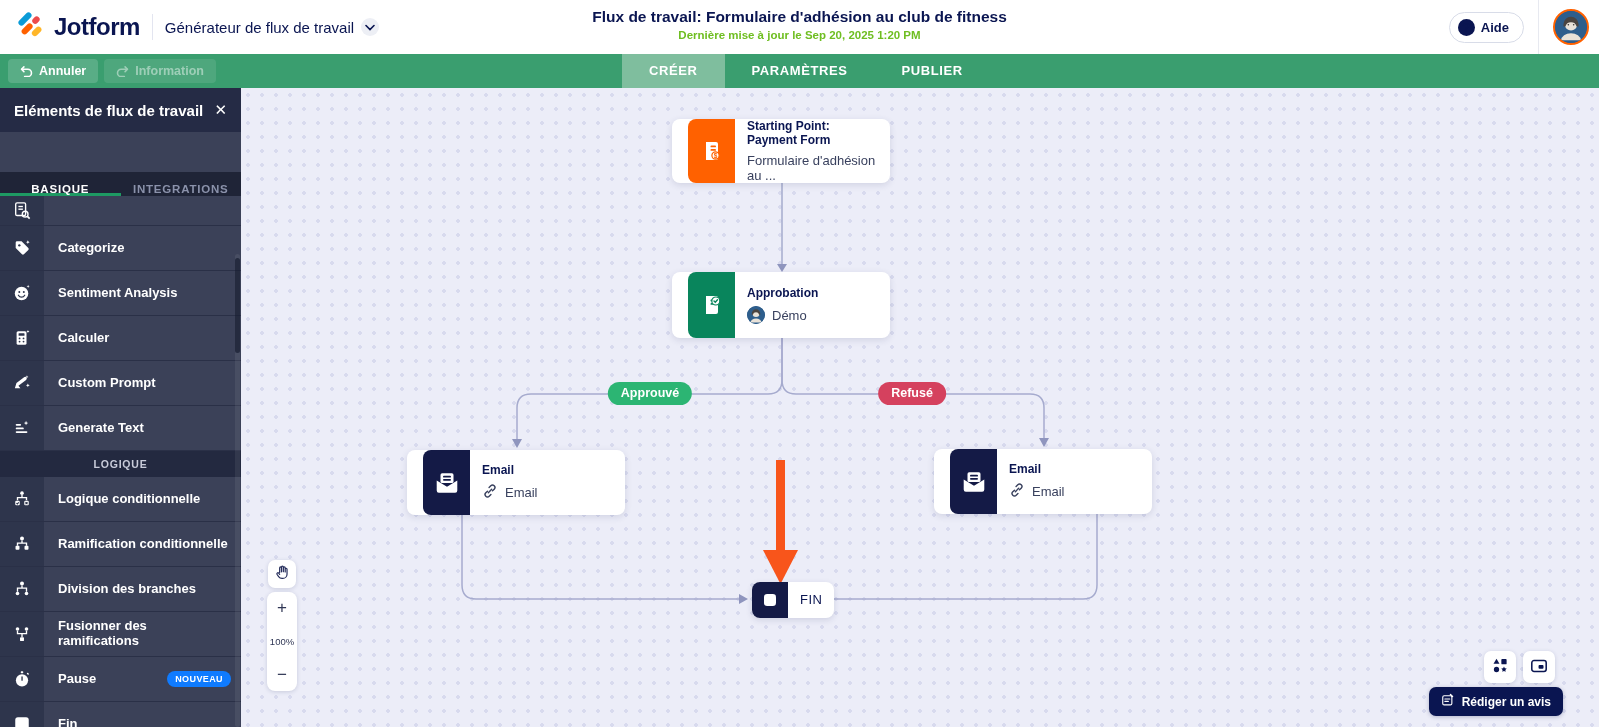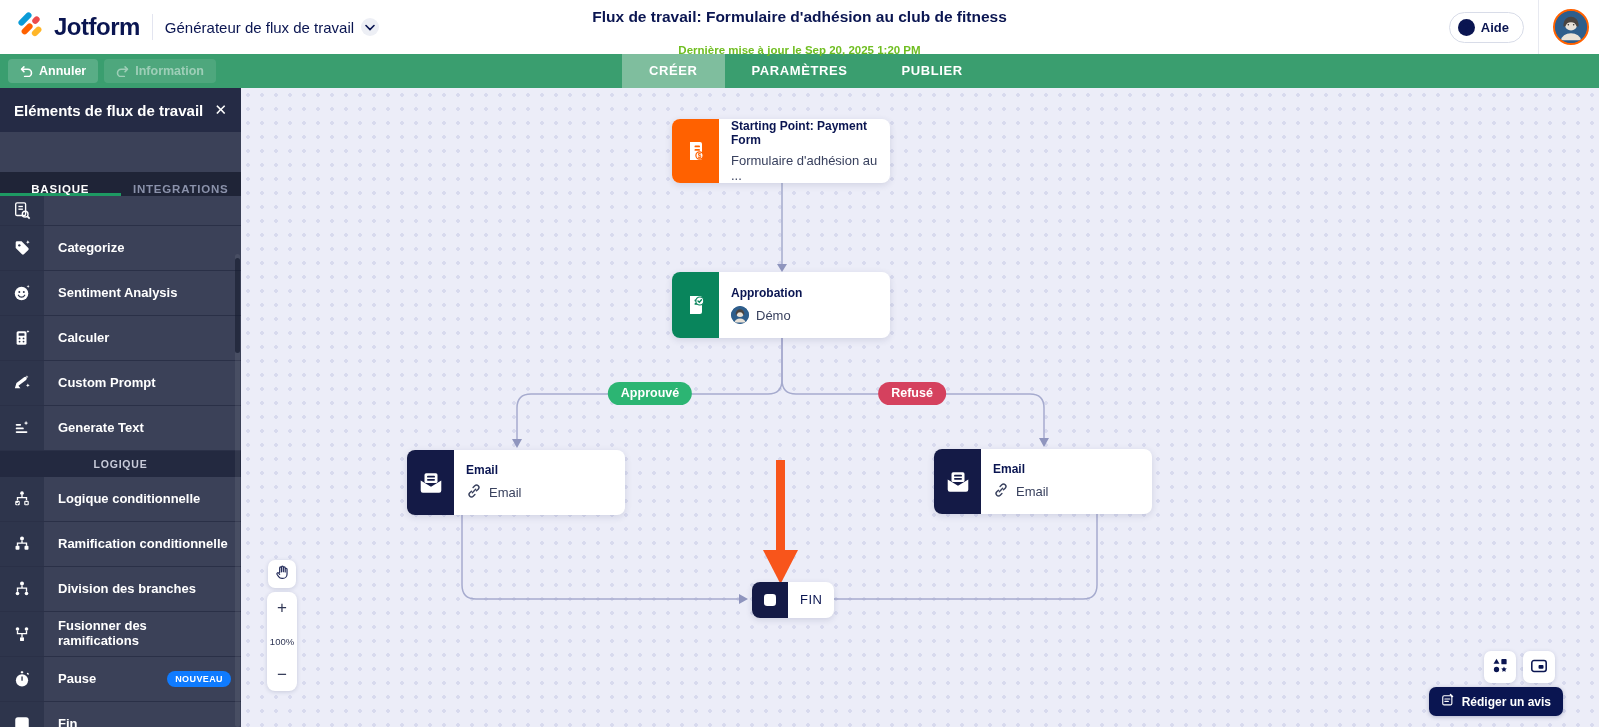--- a/index.html
+++ b/index.html
@@ -11,21 +11,21 @@
   .header { position:absolute; left:0; top:0; width:100%; height:54px; background:#fff; z-index:30; display:flex; align-items:center; }
   .hleft { display:flex; align-items:center; gap:12px; padding-left:16px; }
   .logo { display:flex; align-items:center; gap:8px; }
   .logo-word { font-size:24px; font-weight:bold; color:#0A1551; letter-spacing:-0.5px; }
   .hdivider { width:1px; height:26px; background:#E3E5F0; }
   .product-menu { display:flex; align-items:center; gap:7px; cursor:pointer; }
   .product-menu span { font-size:15px; color:#0A1551; }
   .chev-circle { width:18px; height:18px; border-radius:50%; background:#EDEFF5; display:flex; align-items:center; justify-content:center; }
   .hcenter { position:absolute; left:50%; top:8px; transform:translateX(-50%); text-align:center; width:700px; }
   .htitle { font-size:15.5px; font-weight:bold; color:#0A1551; }
-  .hsub { font-size:11.5px; color:#6FBE21; font-weight:bold; margin-top:18px; }
+  .hsub { font-size:11.5px; color:#6FBE21; font-weight:bold; margin-top:3px; }
   .hright { position:absolute; right:10px; top:0; height:54px; display:flex; align-items:center; gap:14px; }
   .help-btn { display:flex; align-items:center; gap:6px; border:1px solid #D8DCE8; border-radius:17px; padding:6px 14px 6px 8px; background:#fff; cursor:pointer; }
   .help-btn span { font-size:13px; font-weight:bold; color:#0A1551; }
   .qmark { width:17px; height:17px; border-radius:50%; background:#0A1551; color:#fff; font-size:11px; font-weight:bold; display:flex; align-items:center; justify-content:center; }
   .vdiv { width:1px; height:54px; background:#E7E9F0; }
   .avatar { width:36px; height:36px; border-radius:50%; border:2px solid #FF6100; overflow:hidden; background:#2E5E8C; cursor:pointer; }
 
   
   .toolbar { position:absolute; left:0; top:54px; width:100%; height:34px; background:#3A9E6F; z-index:25; }
   .tool-left { position:absolute; left:8px; top:5px; display:flex; gap:6px; }
@@ -51,21 +51,21 @@
   .section-head { height:26px; background:#232940; color:#C9CCDA; font-size:10.5px; font-weight:bold; letter-spacing:0.8px; text-align:center; line-height:26px; }
   .newbadge { background:#0F7BFF; color:#fff; font-size:9px; font-weight:bold; letter-spacing:0.4px; border-radius:9px; padding:3px 8px; margin-left:6px; }
   .sb-scroll { position:absolute; right:1px; top:166px; bottom:0; width:5px; background:rgba(255,255,255,0.07); border-radius:3px; }
   .sb-thumb { position:absolute; top:4px; left:0; width:5px; height:95px; background:rgba(10,15,35,0.55); border-radius:3px; }
 
   
   .canvas { position:absolute; left:241px; top:88px; right:0; bottom:0; background:#ECEDF8;
     background-image:radial-gradient(#D8DAEE 1.6px, transparent 1.6px); background-size:14px 14px; overflow:hidden; }
   .wires { position:absolute; inset:0; pointer-events:none; }
 
-  .node { position:absolute; display:flex; background:#fff; border-radius:8px; box-shadow:0 2px 7px rgba(40,48,100,0.14); cursor:pointer; }
+  .node { position:absolute; display:flex; background:#fff; border-radius:8px; box-shadow:0 2px 7px rgba(40,48,100,0.14); cursor:pointer;padding-left:16px; }
   .node-icon { width:47px; border-radius:8px 0 0 8px; display:flex; align-items:center; justify-content:center; flex-shrink:0; }
   .node-body { flex:1; padding:10px 12px; display:flex; flex-direction:column; justify-content:center; gap:6px; }
   .node-title { font-size:12px; font-weight:bold; color:#0A1551; }
   .node-sub { font-size:13px; color:#39415E; display:flex; align-items:center; gap:7px; }
   .mini-avatar { width:18px; height:18px; border-radius:50%; overflow:hidden; background:#2E5E8C; flex-shrink:0; }
 
   .badge { position:absolute; transform:translateX(-50%); height:23px; line-height:23px; padding:0 13px; border-radius:12px; color:#fff; font-size:12.5px; font-weight:bold; z-index:5; }
 
   .fin-node { position:absolute; display:flex; background:#fff; border-radius:8px; box-shadow:0 2px 6px rgba(40,48,100,0.15); cursor:pointer; }
   .fin-icon { width:36px; height:36px; background:#141A46; border-radius:8px 0 0 8px; display:flex; align-items:center; justify-content:center; }

